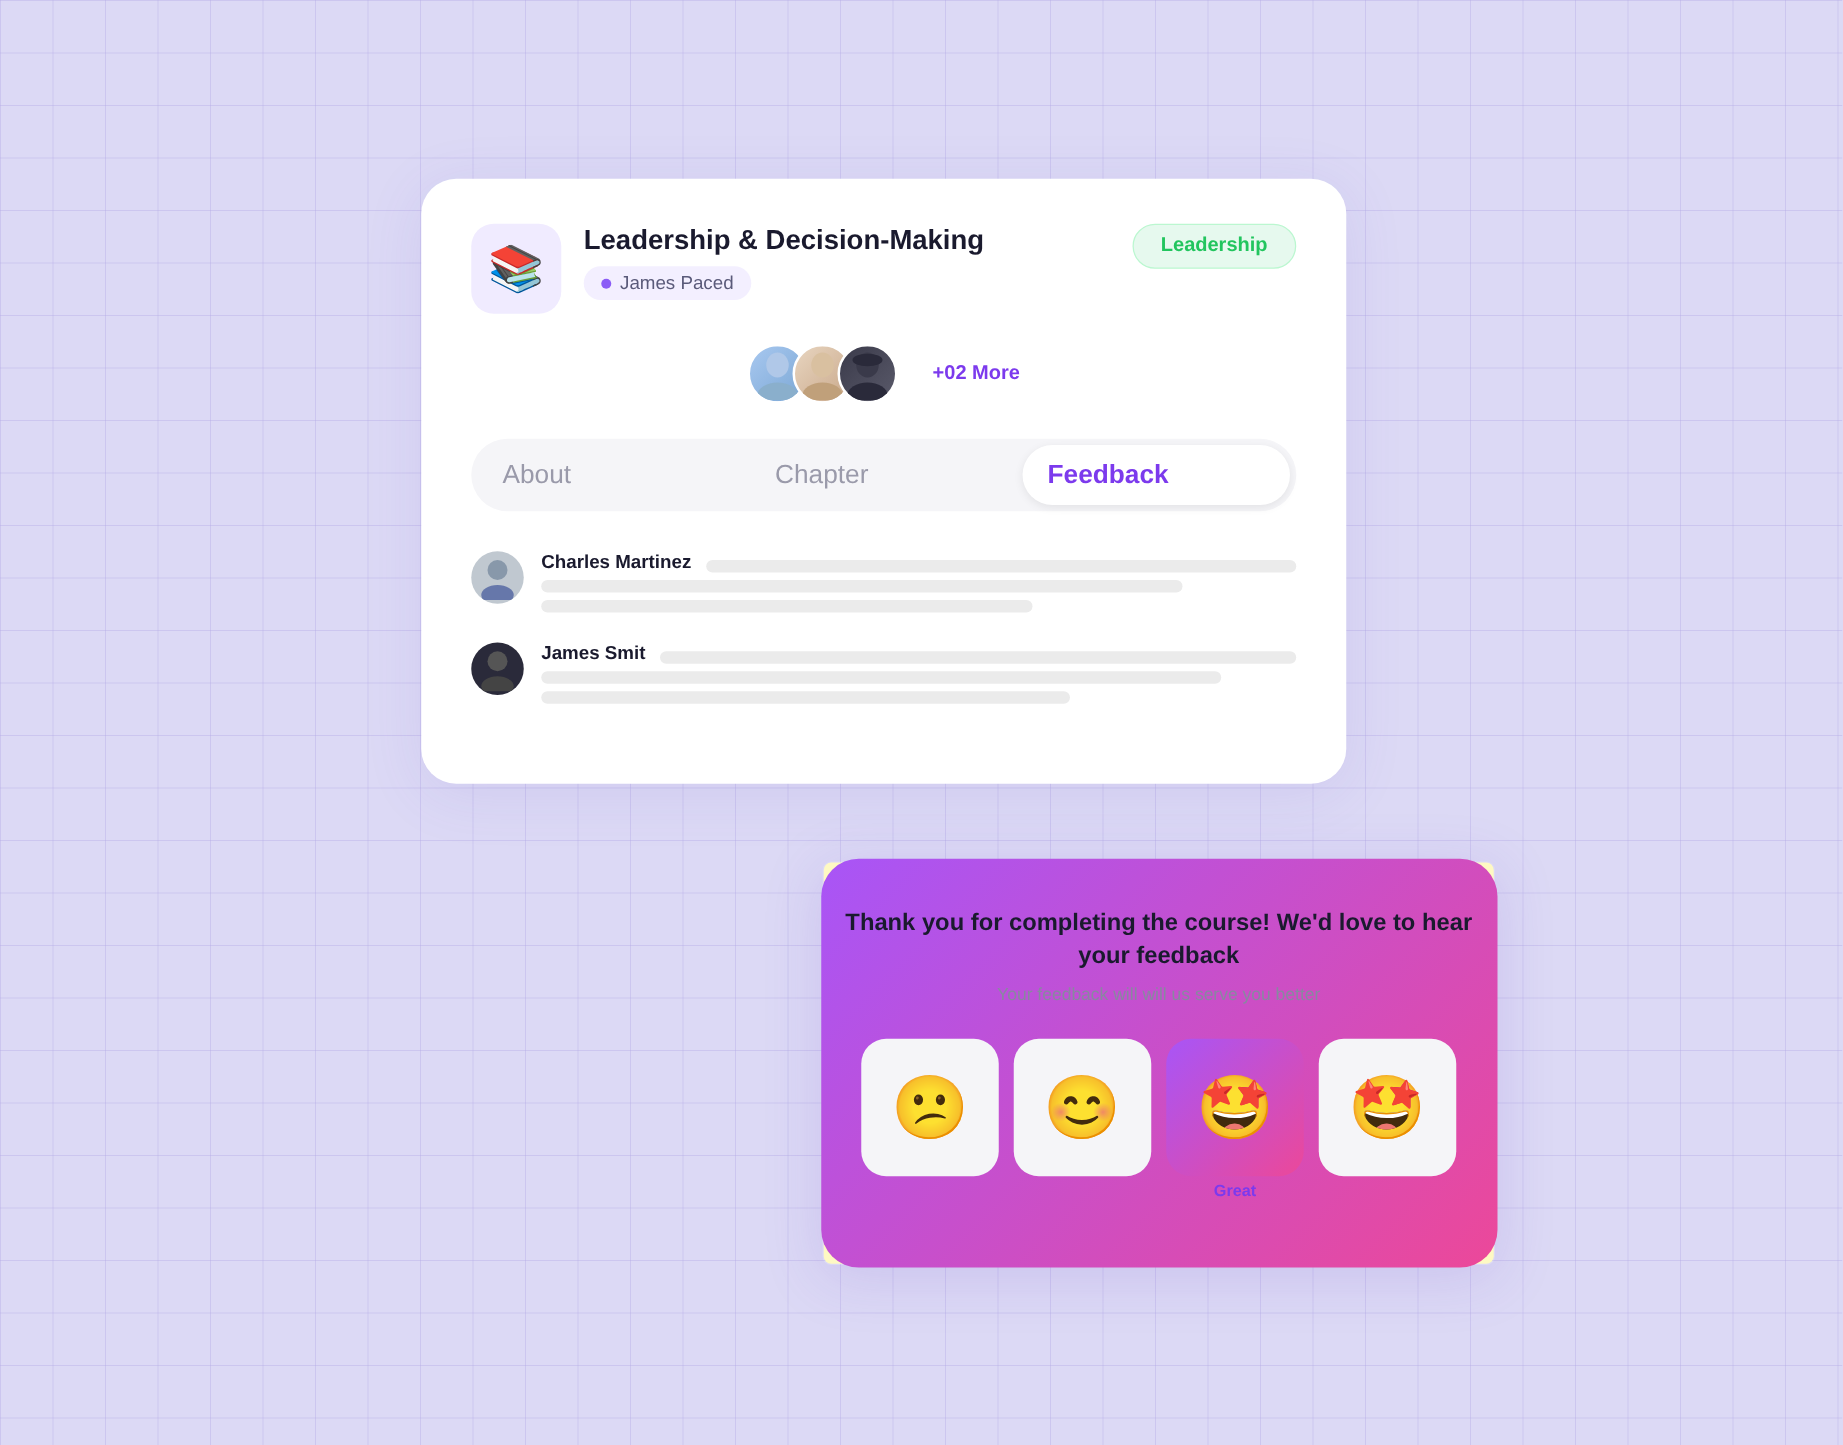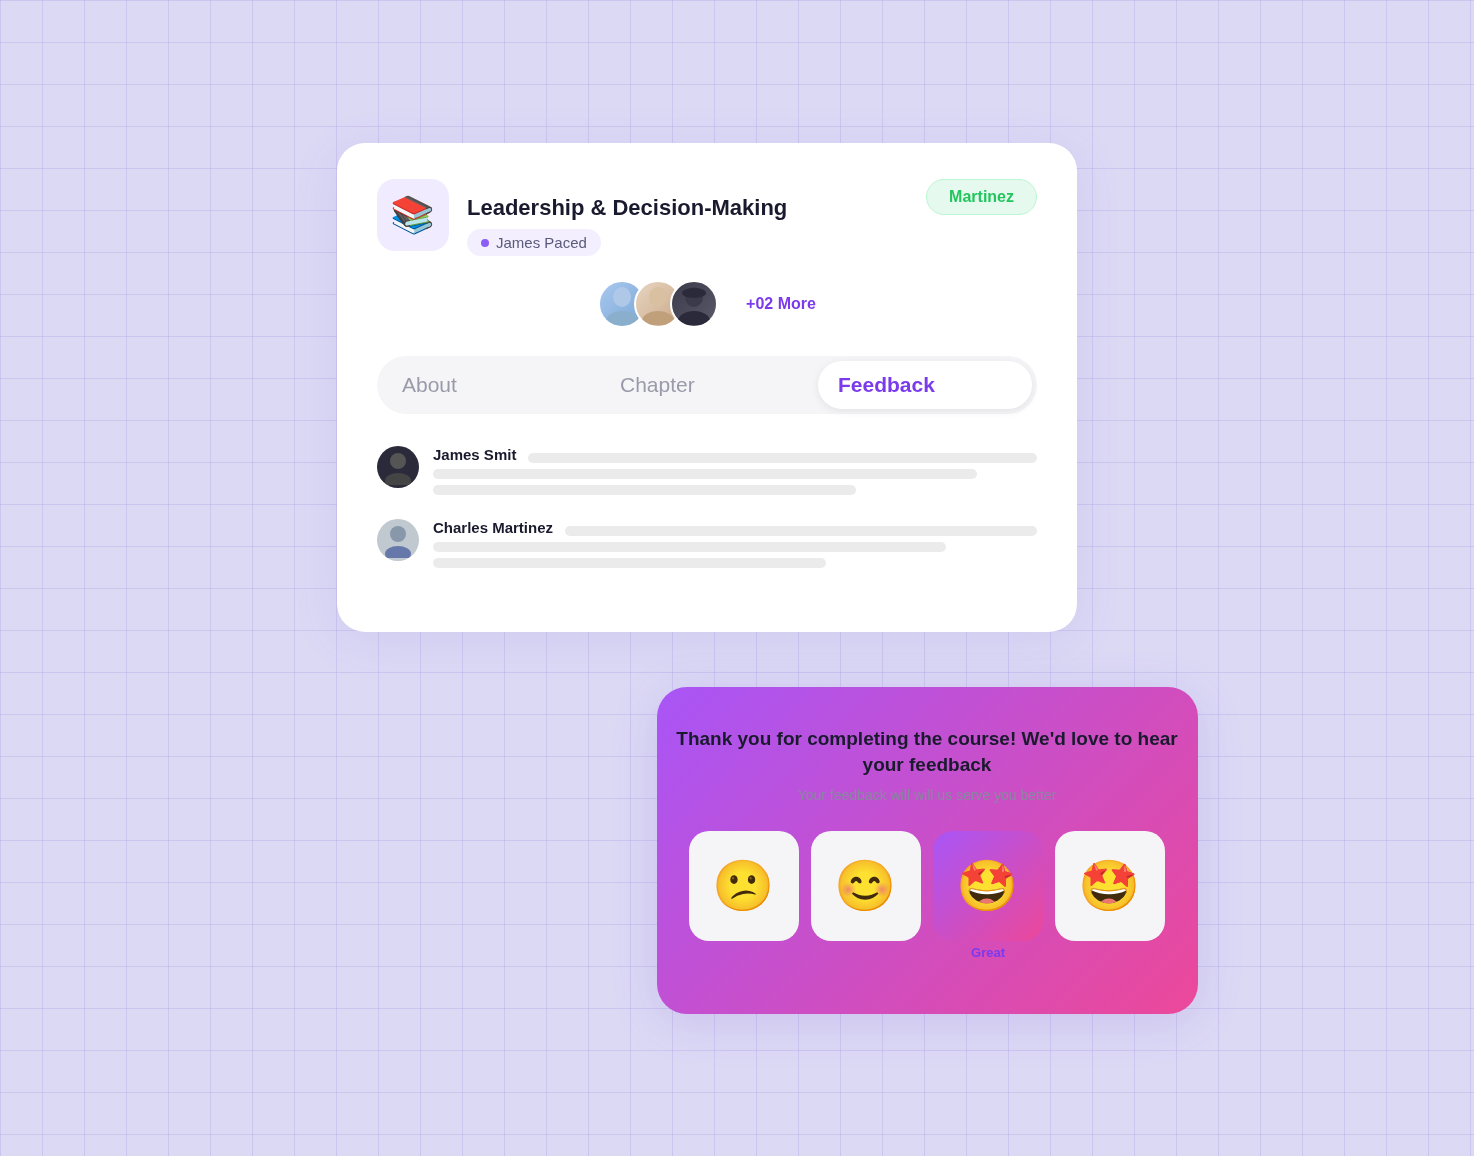--- a/index.html
+++ b/index.html
@@ -59,21 +59,20 @@
     }
     .course-info {
       flex: 1;
       margin-left: 18px;
     }
     .course-title {
       font-size: 22px;
       font-weight: 700;
       color: #1a1a2e;
       margin-bottom: 8px;
-      margin-top: 16px;
     }
     .self-paced-badge {
       display: inline-flex;
       align-items: center;
       gap: 7px;
       background: #f3efff;
       border-radius: 20px;
       padding: 5px 14px;
       font-size: 15px;
       font-weight: 500;
@@ -184,21 +183,21 @@
       border-radius: 5px;
     }
 
     
     .feedback-popup {
       position: absolute;
       bottom: 0;
       right: 0;
       width: 540px;
       background: #fef9c3;
-      border-radius: 28px;
+      border-radius: 8px;
       border: 2px solid transparent;
       background-clip: padding-box;
       padding: 36px 15px 28px;
       box-shadow: 0 8px 48px rgba(100,60,200,0.15);
       z-index: 10;
       outline: 2.5px solid transparent;
     }
     .feedback-popup::before {
       content: '';
       position: absolute;
@@ -312,21 +311,21 @@
           <span style="font-size:36px;">📚</span>
         </div>
         <div class="course-info">
           <div class="course-title">Leadership &amp; Decision-Making</div>
           <span class="self-paced-badge">
             <span class="self-paced-dot"></span>
             <span>James Paced</span>
           </span>
         </div>
       </div>
-      <div class="completed-badge">Martinez</div>
+      <div class="completed-badge">Leadership</div>
     </div>
 
     <div class="instructors-row">
       <div class="avatars">
         <div class="avatar avatar-1">
           <svg width="36" height="42" viewBox="0 0 36 42" fill="none">
             <ellipse cx="18" cy="14" rx="9" ry="10" fill="#b0c8e8"></ellipse>
             <ellipse cx="18" cy="38" rx="16" ry="10" fill="#8aafcc"></ellipse>
           </svg>
         </div>
@@ -355,52 +354,52 @@
         <span>Chapter</span>
       </div>
       <div class="tab active">
         <span>Feedback</span>
       </div>
     </div>
 
     <div>
 
       <div class="feedback-item">
+        <div style="width:42px;height:42px;border-radius:50%;background:#c0c8d0;overflow:hidden;flex-shrink:0;display:flex;align-items:center;justify-content:center;">
+          <svg width="30" height="36" viewBox="0 0 30 36" fill="none">
+            <ellipse cx="15" cy="12" rx="8" ry="8" fill="#8898aa"></ellipse>
+            <ellipse cx="15" cy="32" rx="13" ry="8" fill="#6677aa"></ellipse>
+          </svg>
+        </div>
+        <div class="feedback-content">
+          <div class="name-with-bar">
+            <span class="feedback-name">Charles Martinez</span>
+            <div class="name-bar" style="width:60px"></div>
+          </div>
+          <div class="feedback-line" style="width:85%"></div>
+          <div class="feedback-line" style="width:65%"></div>
+        </div>
+      </div>
+
+      <div class="feedback-item">
         <div style="width:42px;height:42px;border-radius:50%;background:#2a2a3a;overflow:hidden;flex-shrink:0;display:flex;align-items:center;justify-content:center;">
           <svg width="30" height="36" viewBox="0 0 30 36" fill="none">
             <ellipse cx="15" cy="12" rx="8" ry="8" fill="#555"></ellipse>
             <ellipse cx="15" cy="32" rx="13" ry="8" fill="#444"></ellipse>
           </svg>
         </div>
         <div class="feedback-content">
           <div class="name-with-bar">
             <span class="feedback-name">James Smit</span>
             <div class="name-bar"></div>
           </div>
           <div class="feedback-line" style="width:90%"></div>
           <div class="feedback-line" style="width:70%"></div>
         </div>
       </div>
-
-      <div class="feedback-item">
-        <div style="width:42px;height:42px;border-radius:50%;background:#c0c8d0;overflow:hidden;flex-shrink:0;display:flex;align-items:center;justify-content:center;">
-          <svg width="30" height="36" viewBox="0 0 30 36" fill="none">
-            <ellipse cx="15" cy="12" rx="8" ry="8" fill="#8898aa"></ellipse>
-            <ellipse cx="15" cy="32" rx="13" ry="8" fill="#6677aa"></ellipse>
-          </svg>
-        </div>
-        <div class="feedback-content">
-          <div class="name-with-bar">
-            <span class="feedback-name">Charles Martinez</span>
-            <div class="name-bar" style="width:60px"></div>
-          </div>
-          <div class="feedback-line" style="width:85%"></div>
-          <div class="feedback-line" style="width:65%"></div>
-        </div>
-      </div>
     </div>
   </div>
 
   <div class="feedback-popup">
     <div class="popup-title">Thank you for completing the course! We'd love to hear your feedback</div>
     <div class="popup-subtitle">Your feedback will will us serve you better</div>
 
     <div class="emoji-row">
 
       <div class="emoji-wrap">

